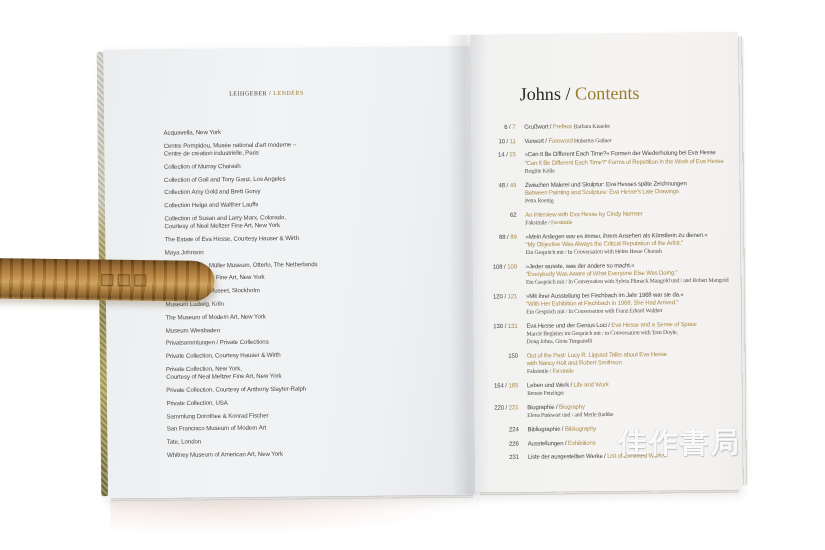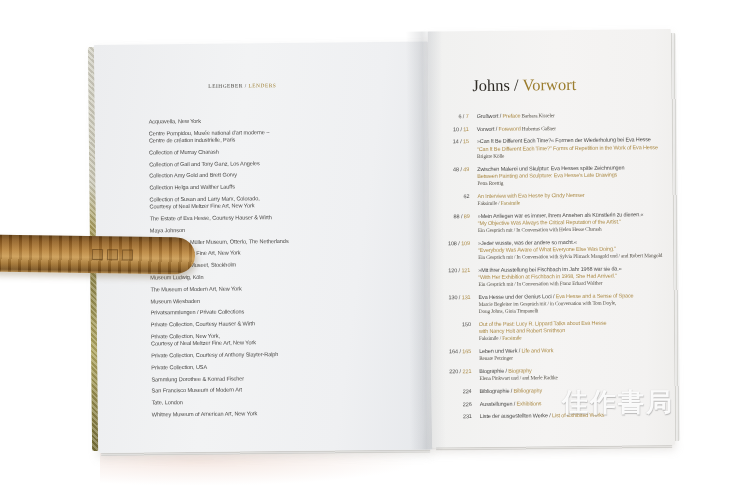--- a/index.html
+++ b/index.html
@@ -155,21 +155,21 @@
         <div class="lender">
           <div class="lline">Tate, London</div>
         </div>
         <div class="lender">
           <div class="lline">Whitney Museum of American Art, New York</div>
         </div>
       </div>
   </div>
 
   <div class="page page-right">
-    <div class="toc-title"><span>Johns /</span> <span class="gold">Vorwort</span></div>
+    <div class="toc-title"><span>Johns /</span> <span class="gold">Contents</span></div>
     <div class="toc-entries">
         <div class="entry">
           <div class="nums"><span class="t-d">6</span><span class="t-d"> / </span><span class="t-g">7</span></div>
           <div class="etext">
             <div class="tline"><span class="t-d">Grußwort / </span><span class="t-g">Preface</span><span class="t-sd">  Barbara Kisseler</span></div>
           </div>
         </div>
         <div class="entry">
           <div class="nums"><span class="t-d">10</span><span class="t-d"> / </span><span class="t-g">11</span></div>
           <div class="etext">

